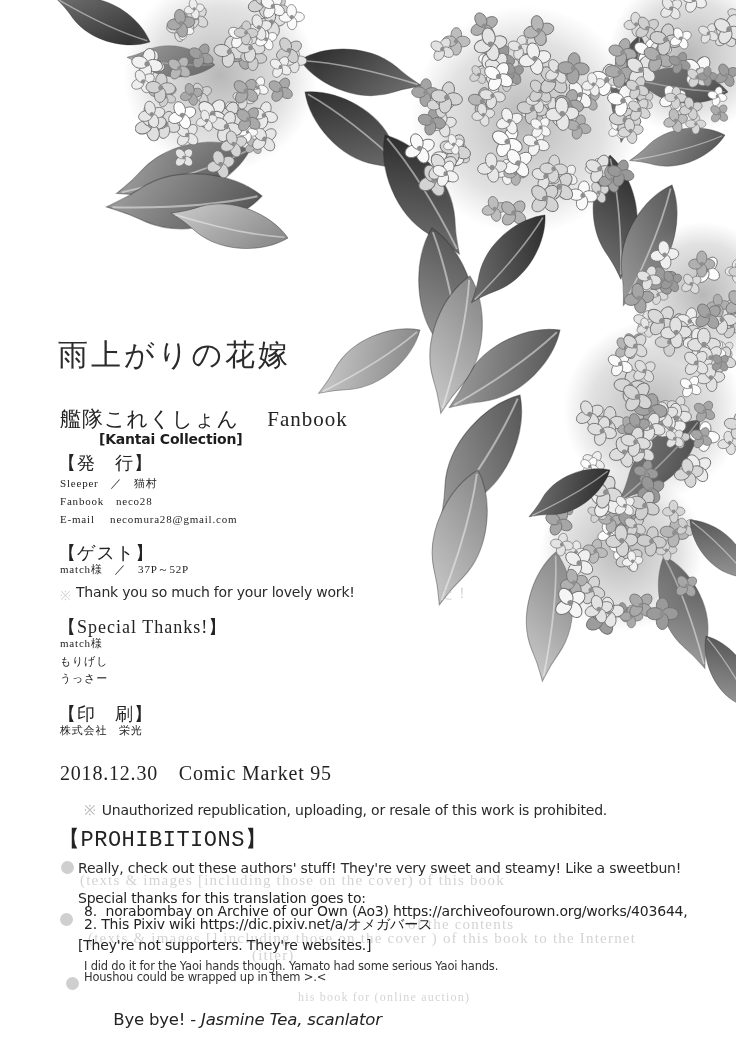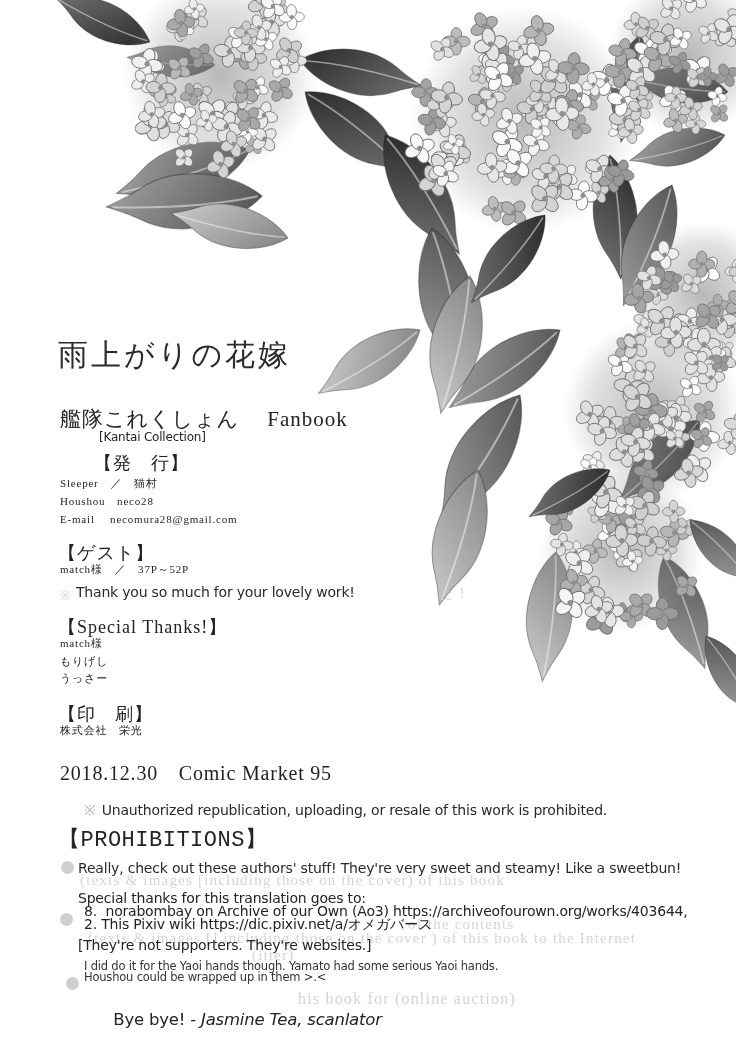--- a/index.html
+++ b/index.html
@@ -6,21 +6,21 @@
   .page{position:relative;width:736px;height:1043px;background:#ffffff;overflow:hidden;
         font-family:"Liberation Serif","DejaVu Serif",serif;color:#232323;margin:0 auto;}
   .artwork{position:absolute;top:0;left:0;z-index:0;}
   .ghost-layer{position:absolute;top:0;left:0;width:100%;height:100%;z-index:1;}
   .text-layer{position:absolute;top:0;left:0;width:100%;height:100%;z-index:2;}
   .line{position:absolute;white-space:pre;line-height:1.15;}
   .serif{font-family:"Liberation Serif","DejaVu Serif",serif;}
   .comic{font-family:"DejaVu Sans","Liberation Sans",sans-serif;letter-spacing:-0.2px;}
   .title{font-size:30px;letter-spacing:3px;color:#2b2b2b;}
   .series{font-size:21px;letter-spacing:1px;}
-  .kantai{font-size:12px;font-weight:400;color:#1d1d1d;}
+  .kantai{font-size:14px;font-weight:700;color:#1d1d1d;}
   .heading{font-size:18px;letter-spacing:1px;}
   .credit{font-size:11px;letter-spacing:0.8px;}
   .comic-note{font-size:14px;color:#2a2a2a;}
   .date-line{font-size:20px;letter-spacing:0.8px;}
   .notice-mark{color:#b9b9b9;font-size:14px;margin-right:6px;}
   .proh-heading{font-size:22px;letter-spacing:0.5px;font-family:Liberation Mono, monospace;}
   .small-note{font-size:14px;}
   .tiny-note{font-size:11.5px;line-height:1.0;color:#333;}
   .signoff{font-size:16.5px;}
   .signoff .sig-name{font-style:italic;}
@@ -381,36 +381,36 @@
       </g>
   </svg>
 
   <div class="ghost-layer">
     <span class="ghost" style="left:60px;top:586px;font-size:13px;">※</span>
     <span class="ghost" style="left:438px;top:584px;">た！</span>
     <span class="ghost" style="left:80px;top:872px;">(texts &amp; images [including those on the cover) of this book</span>
     <span class="ghost" style="left:408px;top:916px;">of the contents</span>
     <span class="ghost" style="left:88px;top:930px;">(texts &amp; images [] including those on the cover ) of this book to the Internet</span>
     <span class="ghost" style="left:252px;top:947px;">(itter)</span>
-    <span class="ghost" style="left:298px;top:990px;font-size:16px;">his book for (online auction)</span>
+    <span class="ghost" style="left:298px;top:990px;font-size:12px;">his book for (online auction)</span>
     <span class="bullet" style="left:61px;top:861px;"></span>
     <span class="bullet" style="left:60px;top:913px;"></span>
     <span class="bullet" style="left:66px;top:977px;"></span>
   </div>
 
   <div class="text-layer">
 
     <div class="line serif title" style="left:58px;top:338px;">雨上がりの花嫁</div>
 
     <div class="line serif series" style="left:60px;top:407px;">艦隊これくしょん　 Fanbook</div>
     <div class="line comic kantai" style="left:99px;top:431px;">[Kantai Collection]</div>
 
-    <div class="line serif heading" style="left:58px;top:453px;margin-left:36px;">【発　行】</div>
+    <div class="line serif heading" style="left:58px;top:453px;">【発　行】</div>
     <div class="line serif credit" style="left:60px;top:477px;">Sleeper　／　猫村</div>
-    <div class="line serif credit" style="left:60px;top:495px;">Houshou　neco28</div>
+    <div class="line serif credit" style="left:60px;top:495px;">Fanbook　neco28</div>
     <div class="line serif credit" style="left:60px;top:513px;">E-mail　 necomura28@gmail.com</div>
 
     <div class="line serif heading" style="left:58px;top:543px;">【ゲスト】</div>
     <div class="line serif credit" style="left:60px;top:563px;">match様　／　37P～52P</div>
     <div class="line comic comic-note" style="left:76px;top:584px;">Thank you so much for your lovely work!</div>
 
     <div class="line serif heading" style="left:58px;top:617px;">【Special Thanks!】</div>
     <div class="line serif credit" style="left:60px;top:637px;">match様</div>
     <div class="line serif credit" style="left:60px;top:655px;">もりげし</div>
     <div class="line serif credit" style="left:60px;top:672px;">うっさー</div>

